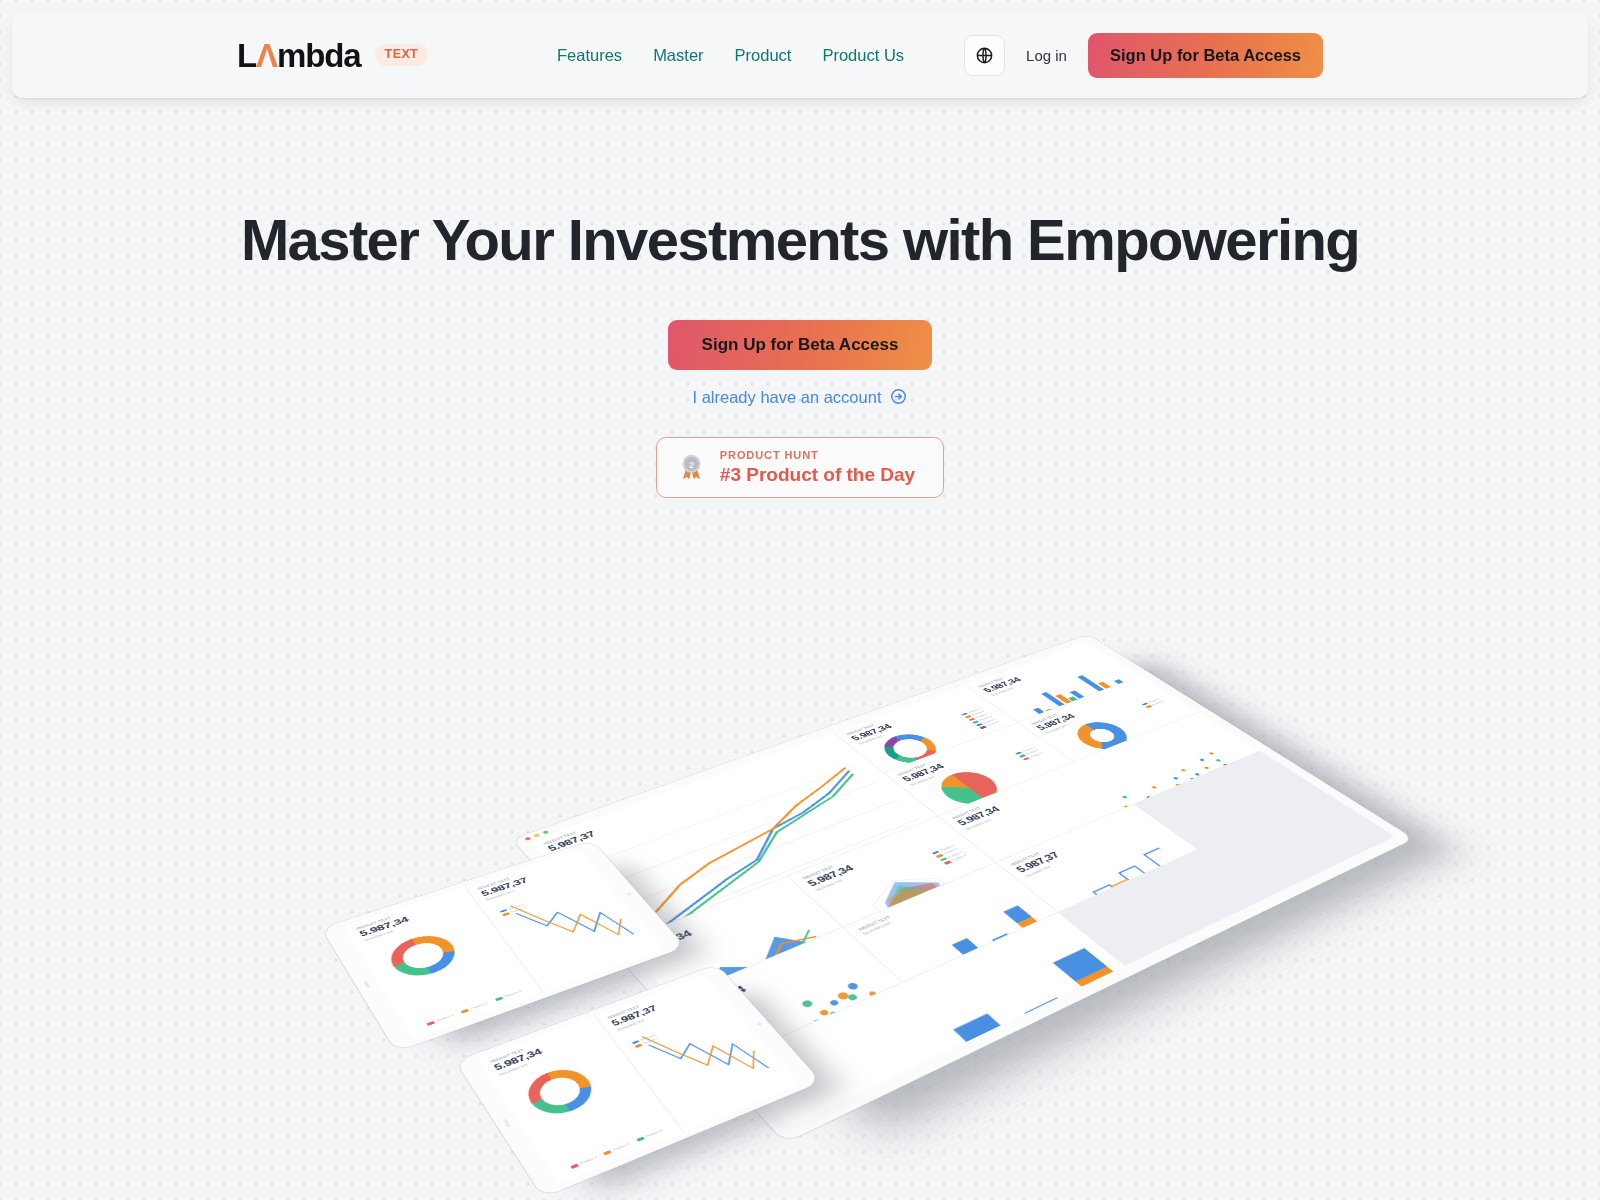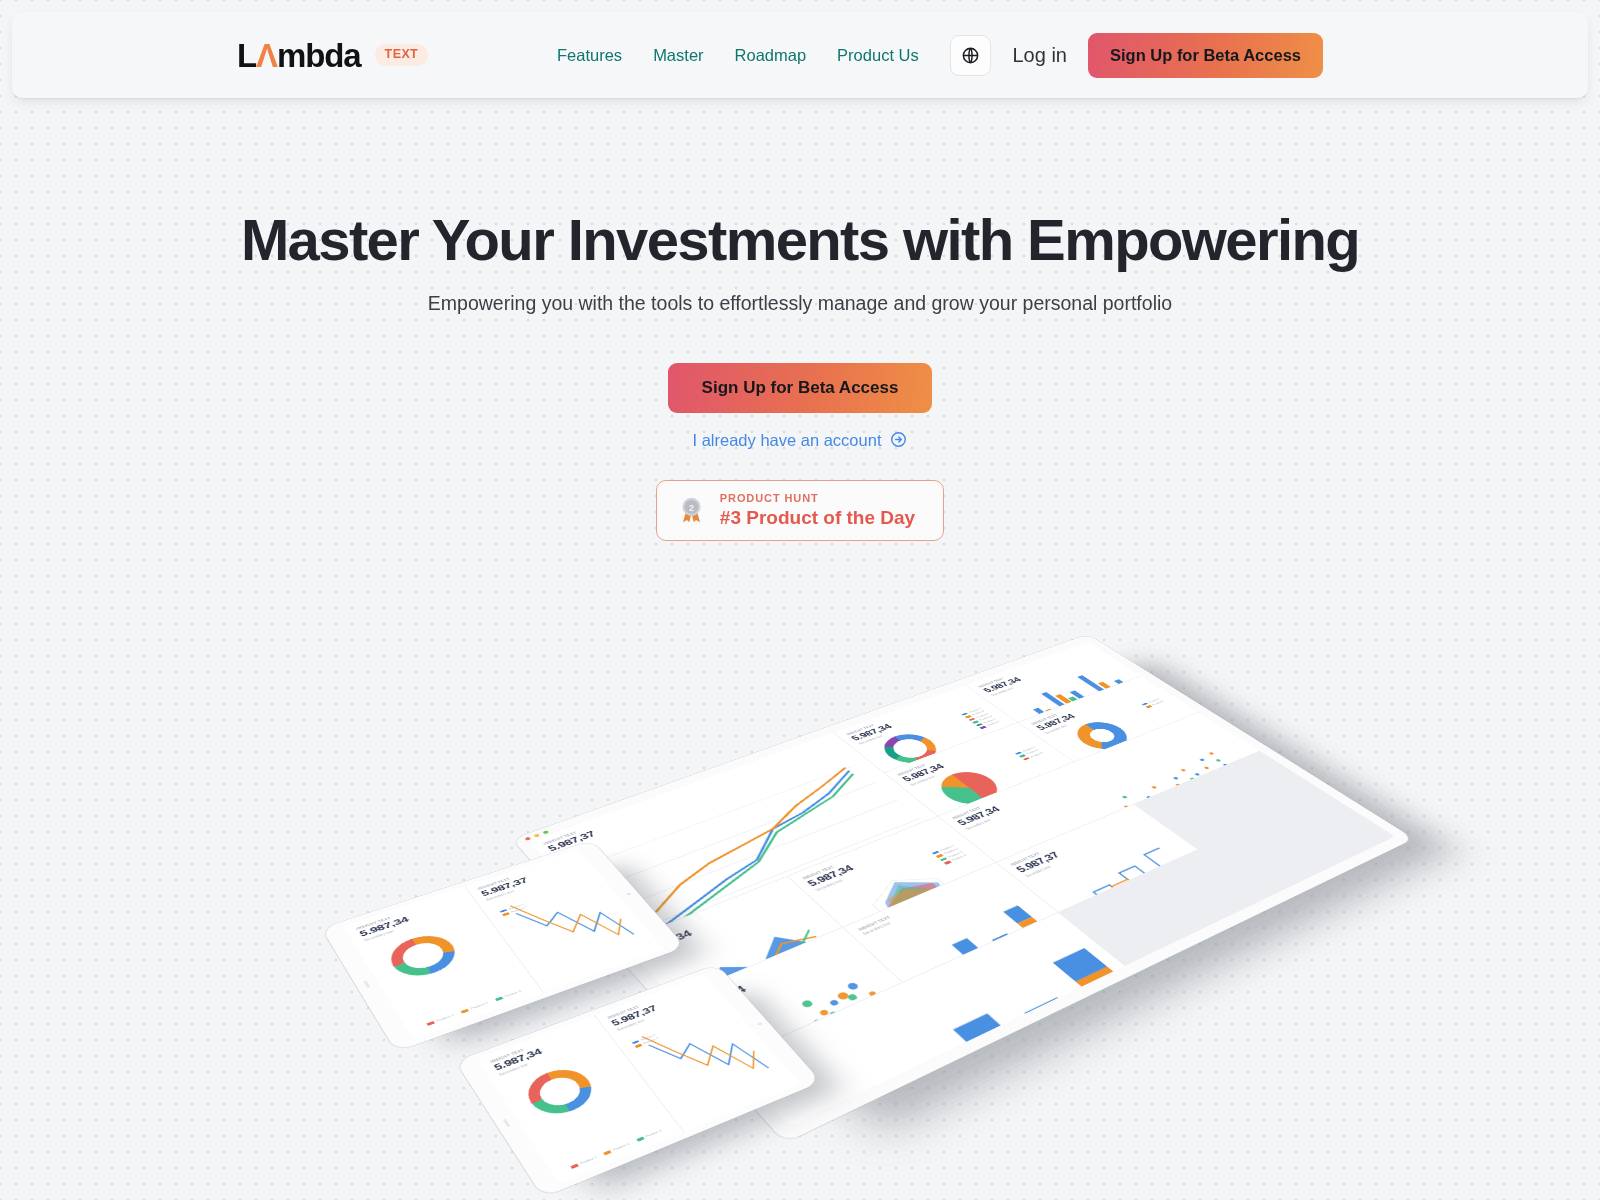--- a/index.html
+++ b/index.html
@@ -84,21 +84,21 @@
   }
   .globe-btn {
     width: 41px; height: 41px;
     border: 1px solid #e2e4e8;
     background: #fdfdfe;
     border-radius: 9px;
     display: flex; align-items: center; justify-content: center;
     cursor: pointer;
   }
   .login-link {
-    font-size: 20px;
+    font-size: 15px;
     color: #2f3238;
     text-decoration: none;
     font-weight: 500;
     white-space: nowrap;
   }
   .cta-btn {
     background: linear-gradient(100deg, #e0566c 0%, #e8714f 55%, #ef9046 100%);
     color: #16181c;
     font-size: 16.5px;
     font-weight: 700;
@@ -349,39 +349,38 @@
       <span class="logo-lam">L</span>
         <span class="logo-wedge">Λ</span>
         <span class="logo-lam">mbda</span>
     </div>
     <span class="beta-pill">TEXT</span>
   </div>
 
   <nav class="nav">
     <a href="#">Features</a>
     <a href="#">Master</a>
-    <a href="#">Roadmap</a>
+    <a href="#">Product</a>
     <a href="#">Product Us</a>
   </nav>
 
   <div class="header-right">
     <div class="globe-btn">
       <svg width="19" height="19" viewBox="0 0 24 24" fill="none" stroke="#1b1d22" stroke-width="1.9">
         <circle cx="12" cy="12" r="9"></circle>
         <path d="M3 12h18M12 3c2.6 3 2.6 15 0 18M12 3c-2.6 3-2.6 15 0 18"></path>
       </svg>
     </div>
     <a href="#" class="login-link">Log in</a>
     <button class="cta-btn">Sign Up for Beta Access</button>
   </div>
 </div>
 
 <section class="hero">
   <h1>Master Your Investments with Empowering</h1>
-  <p class="hero-sub">Empowering you with the tools to effortlessly manage and grow your personal portfolio</p>
 
   <div class="hero-cta">
     <button class="hero-btn">Sign Up for Beta Access</button>
 
     <a href="#" class="account-link">
       <span>I already have an account</span>
       <svg width="17" height="17" viewBox="0 0 24 24" fill="none" stroke="#4588e8" stroke-width="2">
         <circle cx="12" cy="12" r="9.5"></circle>
         <path d="M8 12h8M12.5 8.5 16 12l-3.5 3.5" stroke-linecap="round" stroke-linejoin="round"></path>
       </svg>

